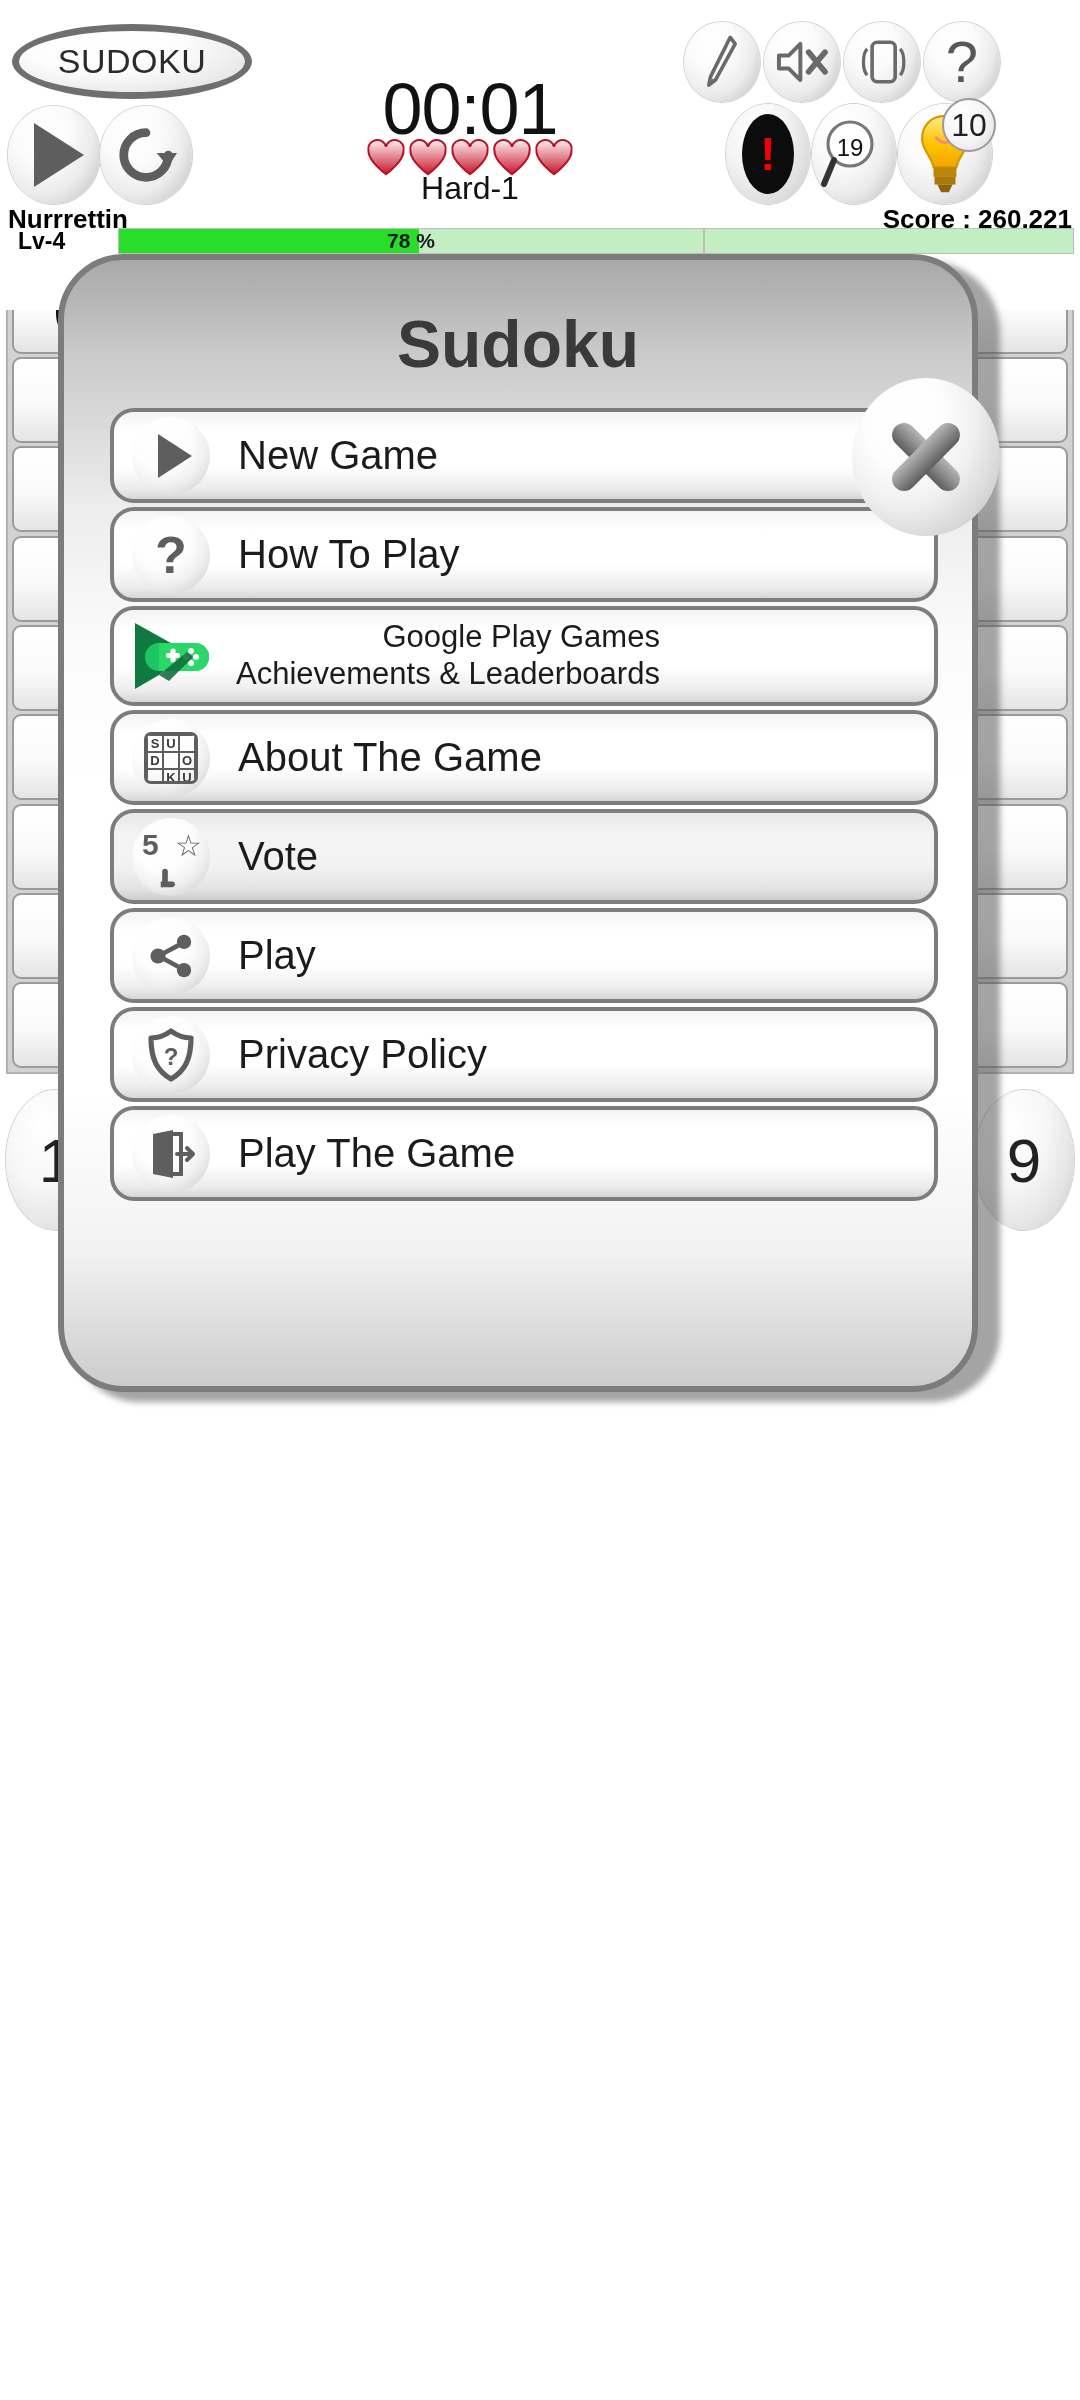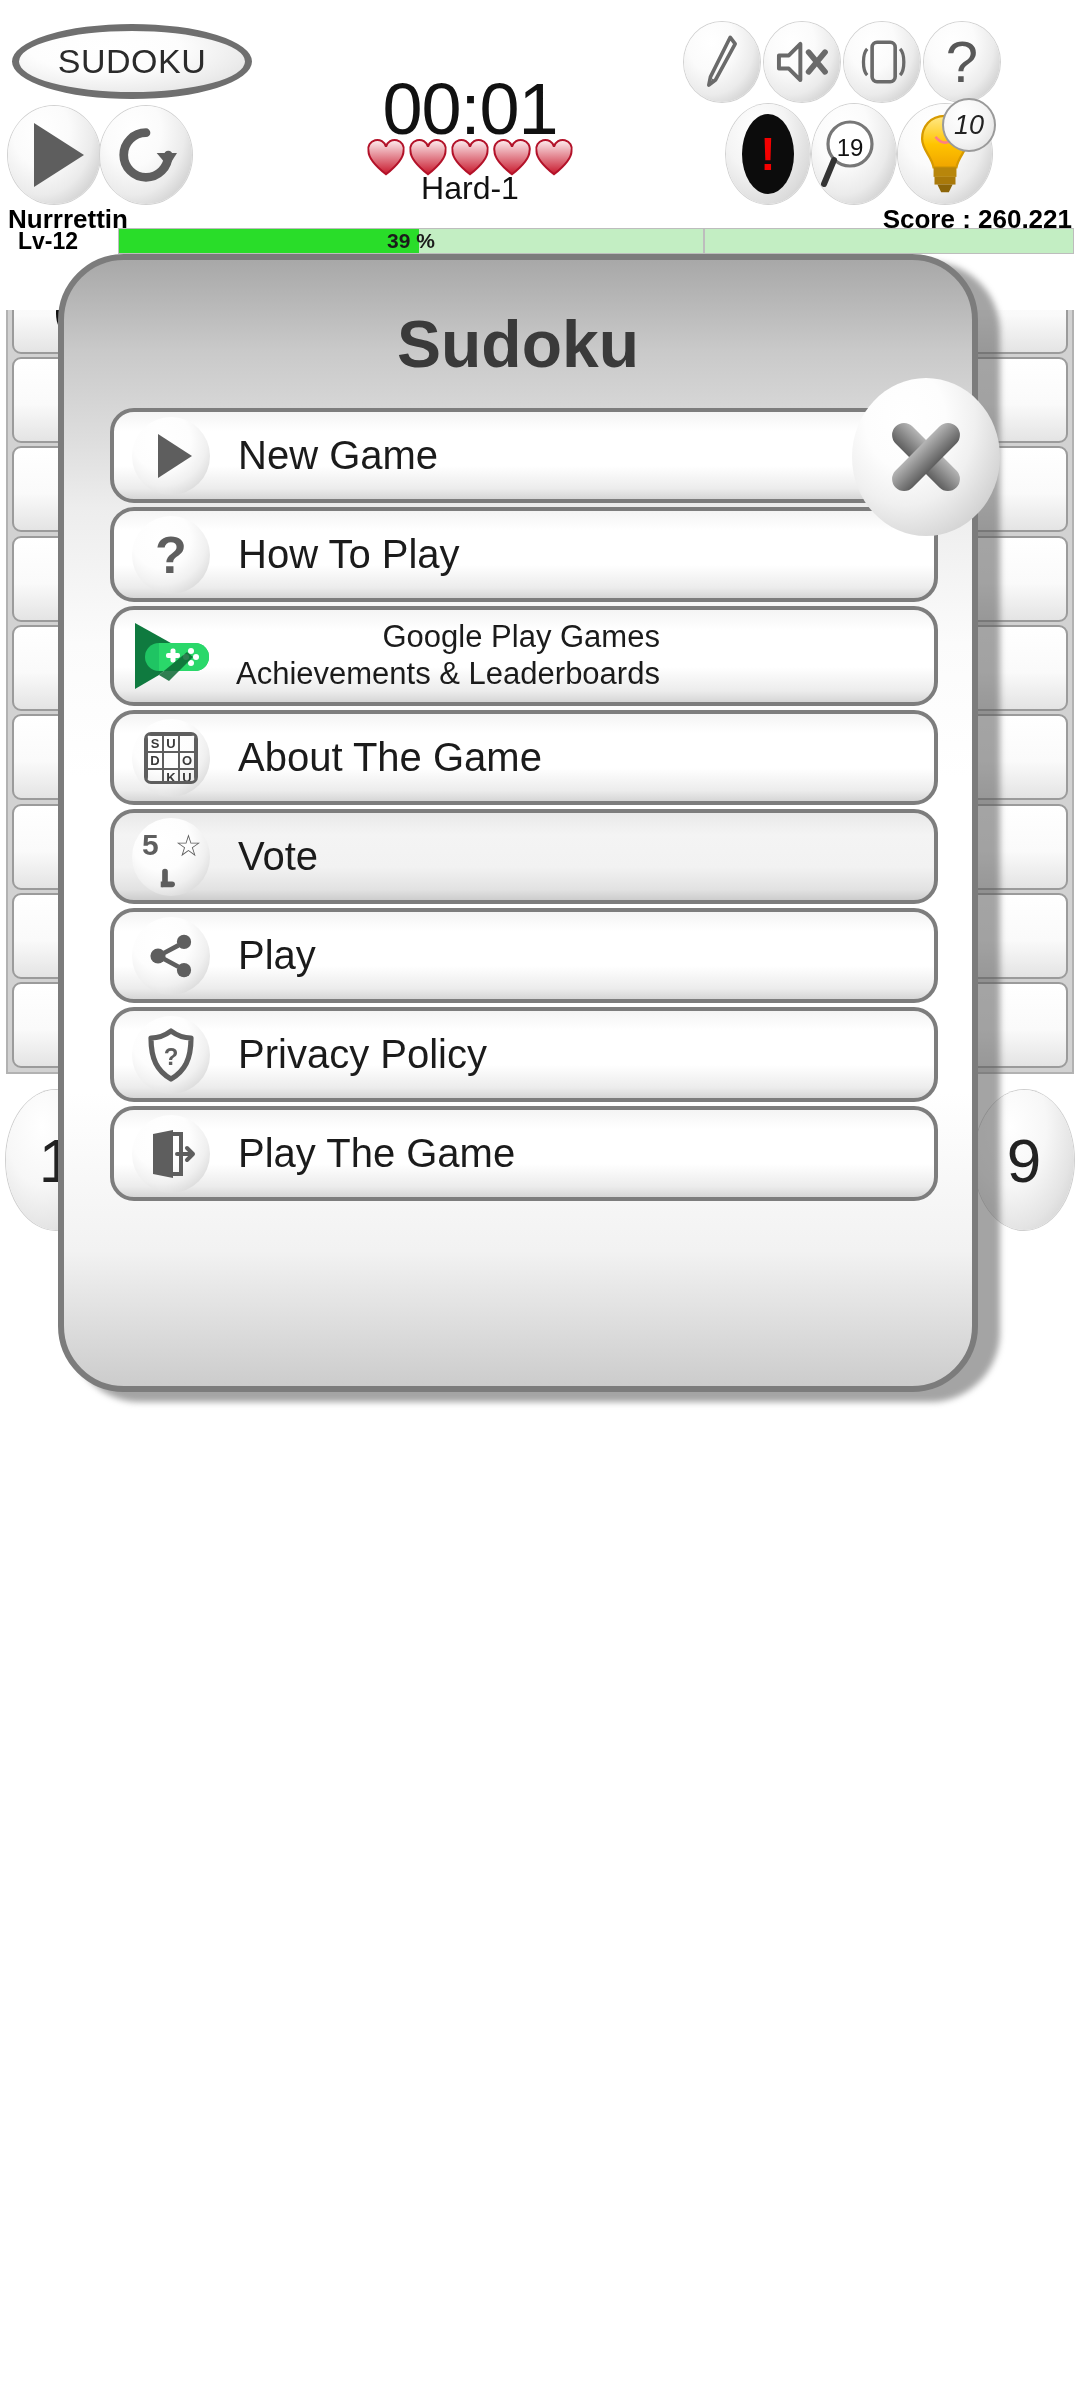--- a/index.html
+++ b/index.html
@@ -79,21 +79,21 @@
     display: flex; align-items: center; justify-content: center;
     font-size: 21px; color: #1b1b1b; font-weight: bold;
   }
 
   .badge-count {
     position: absolute; right: -4px; top: -6px;
     width: 54px; height: 54px; border-radius: 50%;
     background: radial-gradient(ellipse at 36% 28%, #ffffff 0%, #f4f4f4 55%, #dcdcdc 100%);
     border: 2px solid #9a9a9a;
     display: flex; align-items: center; justify-content: center;
-    font-size: 27px; color: #222; font-style: italic;
+    font-size: 32px; color: #222;
   }
 
   
   .board {
     position: absolute; left: 6px; top: 262px; width: 1068px; height: 812px;
     background: #d2d2d2; border: 2px solid #b2b2b2;
     display: grid; grid-template-columns: repeat(3, 1fr); grid-template-rows: repeat(3, 1fr);
     gap: 4px; padding: 4px;
   }
   .block { display: grid; grid-template-columns: repeat(3,1fr); grid-template-rows: repeat(3,1fr); gap: 3px; }
@@ -414,24 +414,24 @@
         <rect x="9.5" y="34" width="11" height="4" fill="#a9790a"></rect>
         <path d="M11 38 H19 L17 42 H13 Z" fill="#8c6508"></path>
         <path d="M10 13 q5 6 10 0" stroke="#ff8080" stroke-width="1.4" fill="none"></path>
       </svg>
       <div class="badge-count">10</div>
     </div>
 
     <div class="username">Nurrrettin</div>
     <div class="score">Score : 260,221</div>
     <div class="lvrow">
-      <div class="lvlabel">Lv-12</div>
+      <div class="lvlabel">Lv-4</div>
       <div class="progress-outer" style="left:118px; width:586px;">
         <div class="progress-fill" id="pfill" style="width: 51.4286%; background: rgb(41, 221, 41);"></div>
-        <div class="progress-text">39 %</div>
+        <div class="progress-text">78 %</div>
       </div>
       <div class="progress-outer" style="left:704px; width:370px; background:#c3eec3;"></div>
     </div>
   </div>
 
   <div class="modal-shadow"></div>
   <div class="modal">
     <div class="modal-title">Sudoku</div>
 
     <div class="menu-list">

